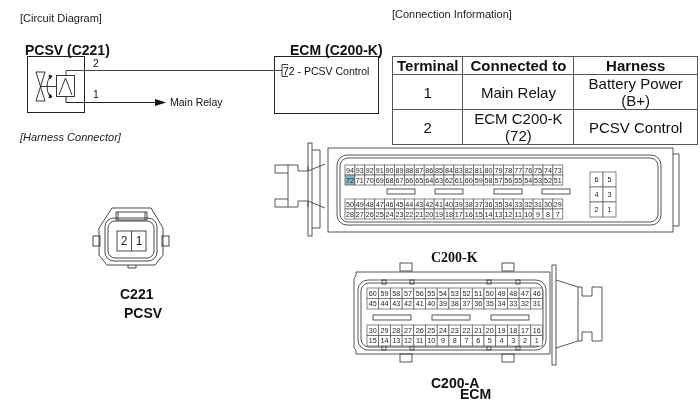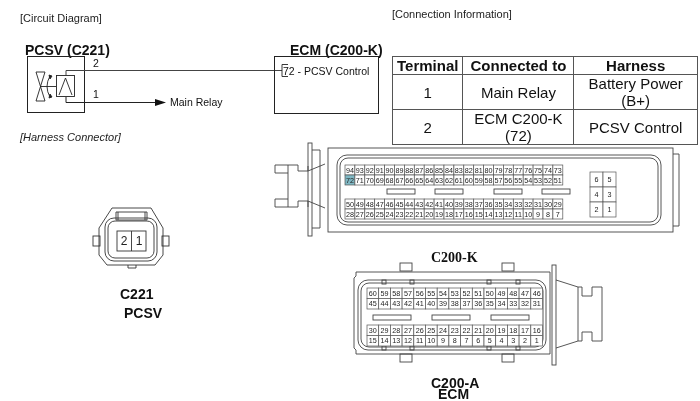--- a/index.html
+++ b/index.html
@@ -460,13 +460,13 @@
       <text x="171.54999999999998" y="83.35" text-anchor="middle" class="pin">4</text>
       <rect x="177.39999999999998" y="75.5" width="11.7" height="10.5" fill="#fff" stroke="#555" stroke-width="0.7"></rect>
       <text x="183.24999999999997" y="83.35" text-anchor="middle" class="pin">3</text>
       <rect x="189.1" y="75.5" width="11.7" height="10.5" fill="#fff" stroke="#555" stroke-width="0.7"></rect>
       <text x="194.95" y="83.35" text-anchor="middle" class="pin">2</text>
       <rect x="200.79999999999998" y="75.5" width="11.7" height="10.5" fill="#fff" stroke="#555" stroke-width="0.7"></rect>
       <text x="206.64999999999998" y="83.35" text-anchor="middle" class="pin">1</text>
     </g>
 </svg>
 <div class="abs bold-label" style="left:431px;top:375px;text-align:right;">C200-A</div>
-<div class="abs bold-label" style="left:438px;top:386px;">ECM</div>
+<div class="abs bold-label" style="left:460px;top:386px;">ECM</div>
 
 </body></html>

